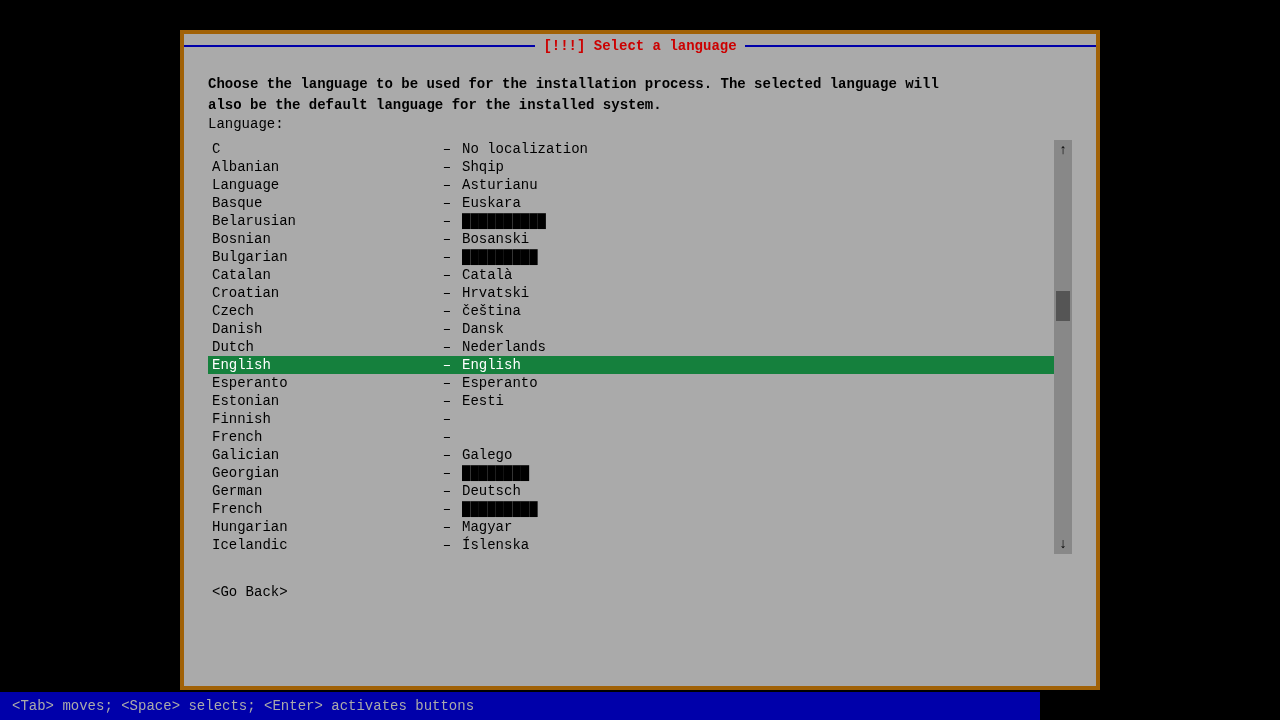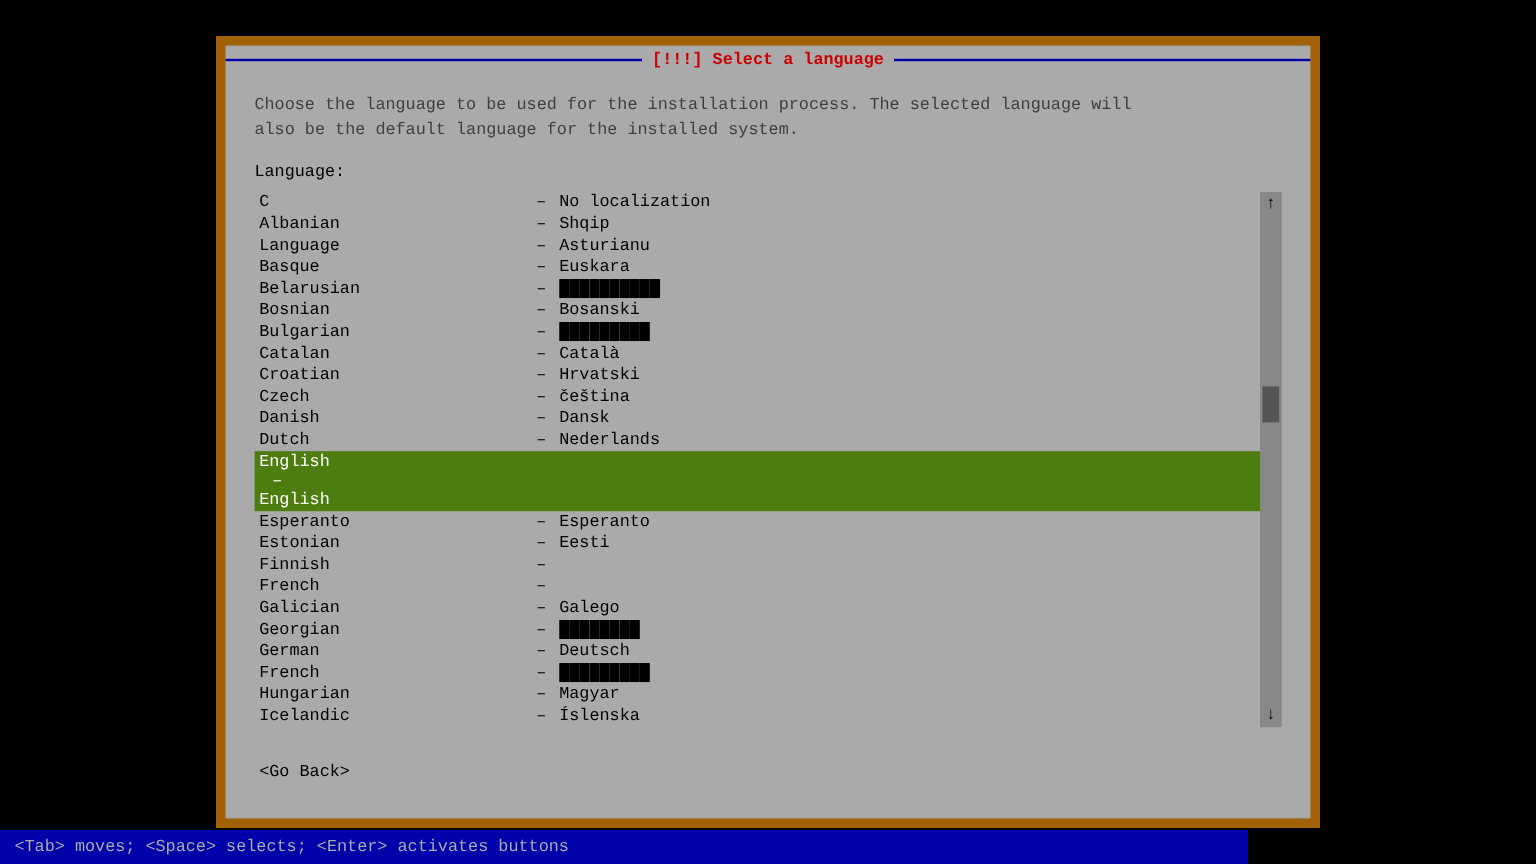--- a/index.html
+++ b/index.html
@@ -14,21 +14,21 @@
     #screen {
       width: 1280px;
       height: 720px;
       display: flex;
       flex-direction: column;
       align-items: center;
       justify-content: center;
     }
     #dialog {
       background: #aaaaaa;
-      border: 8px solid #a16207;
+      border: 4px solid #a16207;
       width: 920px;
       min-height: 660px;
       position: relative;
       padding: 0;
     }
     #title-bar {
       display: flex;
       justify-content: center;
       align-items: center;
       padding: 4px 0;
@@ -44,23 +44,24 @@
     #title-text {
       color: #cc0000;
       font-weight: bold;
       padding: 0 8px;
       white-space: nowrap;
     }
     #dialog-content {
       padding: 16px 24px;
     }
     #description {
-      color: #404040;
-      margin-bottom: 16px;
+      color: #000000;
+      margin-bottom: 0;
       line-height: 1.5;
+      font-weight: bold;
     }
     #language-label {
       color: #000;
       margin-bottom: 8px;
     }
     #list-container {
       display: flex;
       position: relative;
       margin-bottom: 20px;
     }
@@ -69,23 +70,22 @@
       background: #aaaaaa;
       overflow: hidden;
     }
     .lang-row {
       display: flex;
       padding: 1px 4px;
       color: #000;
       cursor: pointer;
     }
     .lang-row.selected {
-      background: #4d7c0f;
+      background: #15803d;
       color: #fff;
-      flex-direction: column;
     }
     .lang-name {
       width: 220px;
       min-width: 220px;
     }
     .lang-dash {
       width: 30px;
       text-align: center;
     }
     .lang-native {

